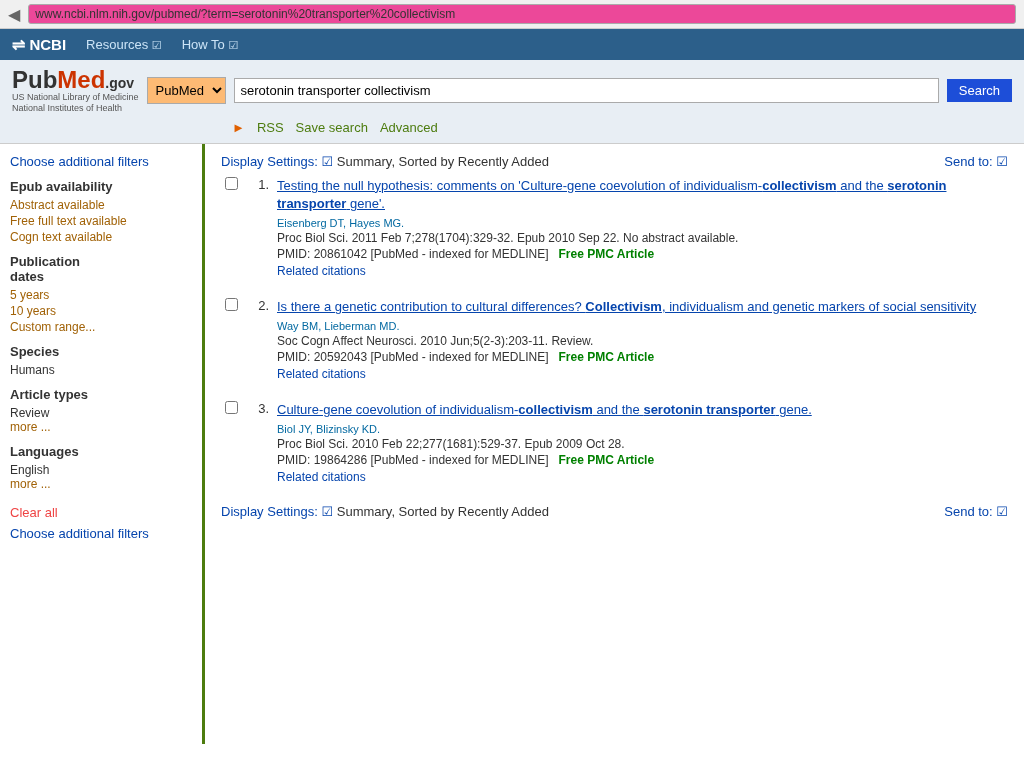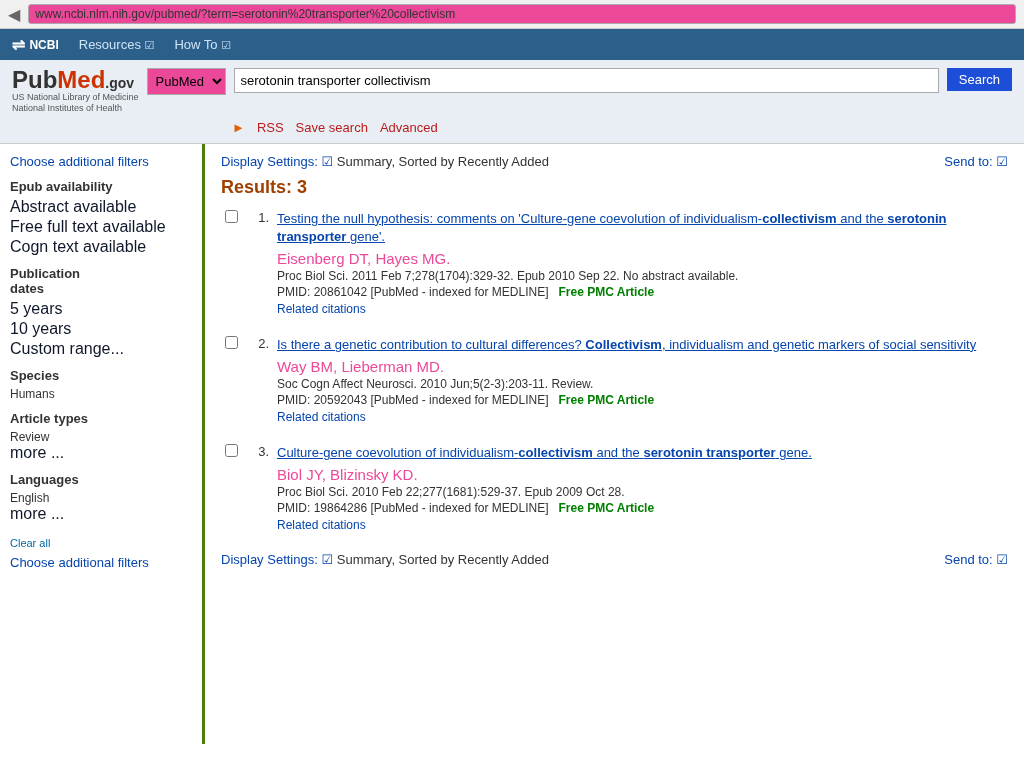--- a/index.html
+++ b/index.html
@@ -54,21 +54,21 @@
     }
 
     
     .header {
       background: #e8eef4;
       padding: 8px 12px;
       border-bottom: 1px solid #ccc;
     }
     .header-top {
       display: flex;
-      align-items: flex-start;
+      align-items: center;
       gap: 8px;
       margin-bottom: 6px;
     }
     .pubmed-logo {
       display: flex;
       flex-direction: column;
     }
     .pubmed-logo .logo-text {
       font-size: 24px;
       font-weight: bold;
@@ -80,21 +80,21 @@
     .pubmed-logo .logo-text span.gov { color: #333; font-size: 14px; }
     .pubmed-logo .logo-sub {
       font-size: 9px;
       color: #555;
       line-height: 1.2;
     }
     .search-select {
       border: 1px solid #aaa;
       padding: 4px 4px;
       font-size: 13px;
-      background: #ec4899;
+      background: #fdba74;
       cursor: pointer;
     }
     .search-input {
       flex: 1;
       border: 1px solid #aaa;
       padding: 4px 6px;
       font-size: 13px;
     }
     .search-btn {
       background: #1d4ed8;
@@ -108,21 +108,21 @@
       display: flex;
       align-items: center;
       gap: 12px;
       padding-left: 220px;
     }
     .rss-icon {
       color: #e06000;
       font-size: 13px;
     }
     .header-links a {
-      color: #b91c1c;
+      color: #4d7c0f;
       text-decoration: none;
       font-size: 13px;
     }
 
     
     .main-layout {
       display: flex;
       min-height: 600px;
     }
 
@@ -141,35 +141,35 @@
       display: block;
       margin-bottom: 10px;
     }
     .sidebar-section-title {
       font-weight: bold;
       font-size: 13px;
       margin-top: 10px;
       margin-bottom: 4px;
     }
     .sidebar-item {
-      color: #0f172a;
+      color: #a16207;
       text-decoration: none;
       display: block;
-      font-size: 16px;
+      font-size: 12px;
       margin-bottom: 2px;
     }
     .sidebar-item-plain {
       font-size: 12px;
       margin-bottom: 2px;
       color: #333;
     }
     .sidebar-clear {
-      color: #0369a1;
-      text-decoration: none;
-      font-size: 11px;
+      color: #ef4444;
+      text-decoration: none;
+      font-size: 13px;
       display: block;
       margin-top: 14px;
       margin-bottom: 6px;
     }
 
     
     .results-area {
       flex: 1;
       padding: 10px 16px;
     }
@@ -224,23 +224,23 @@
     .article-title {
       font-size: 13px;
       margin-bottom: 4px;
       line-height: 1.4;
     }
     .article-title a {
       color: #0645ad;
       text-decoration: underline;
     }
     .article-authors {
-      font-size: 15px;
+      font-size: 11px;
       margin-bottom: 2px;
-      color: #ec4899;
+      color: #0369a1;
     }
     .article-journal {
       font-size: 12px;
       color: #333;
       margin-bottom: 2px;
     }
     .article-pmid-line {
       font-size: 12px;
       color: #333;
       margin-bottom: 2px;
@@ -267,21 +267,21 @@
 <body>
 
 <div class="browser-bar">
   <span class="browser-back">◀</span>
   <span class="browser-url">www.ncbi.nlm.nih.gov/pubmed/?term=serotonin%20transporter%20collectivism</span>
 </div>
 
 <div class="top-nav">
   <div class="top-nav-logo">
     <span style="font-size:16px;">⇌</span>
-    <span style="font-weight:bold;font-size:12px;">NCBI</span>
+    <span style="font-weight:bold;font-size:15px;">NCBI</span>
   </div>
   <a href="#">
     <span>Resources</span>
     <span class="check-icon"> ☑</span>
   </a>
   <a href="#">
     <span>How To</span>
     <span class="check-icon"> ☑</span>
   </a>
 </div>
@@ -352,21 +352,20 @@
         <span>Summary, Sorted by Recently Added</span>
       </span>
       <span>
         <a href="#" class="send-to-link">
           <span>Send to:</span>
           <span>☑</span>
         </a>
       </span>
     </div>
 
-    <div class="results-heading">Results: 3</div>
 
     <div class="article-item">
       <div class="article-checkbox-col">
         <input type="checkbox" style="">
       </div>
       <div class="article-num-col">
         <span>1.</span>
       </div>
       <div class="article-content">
         <div class="article-title">

